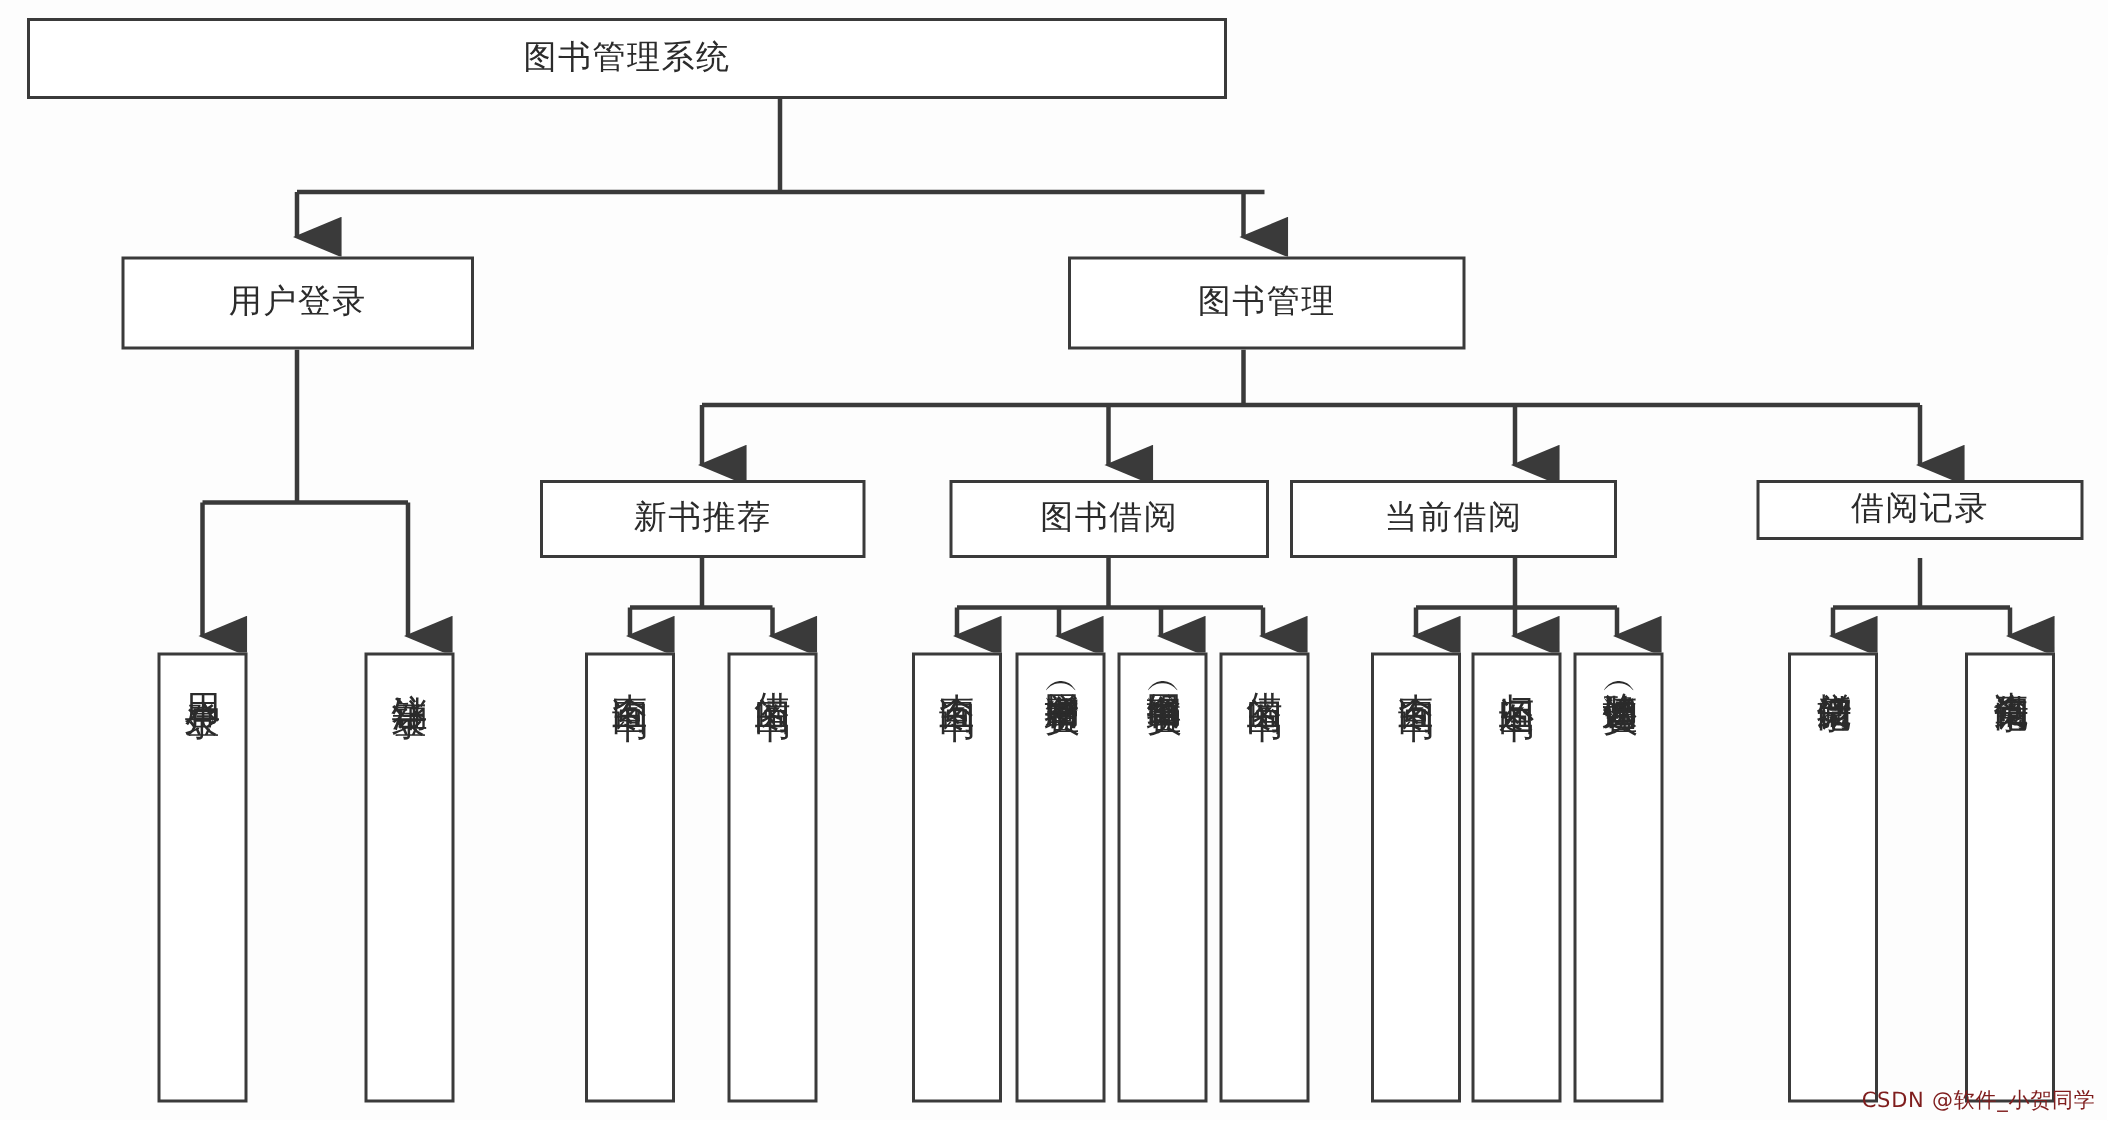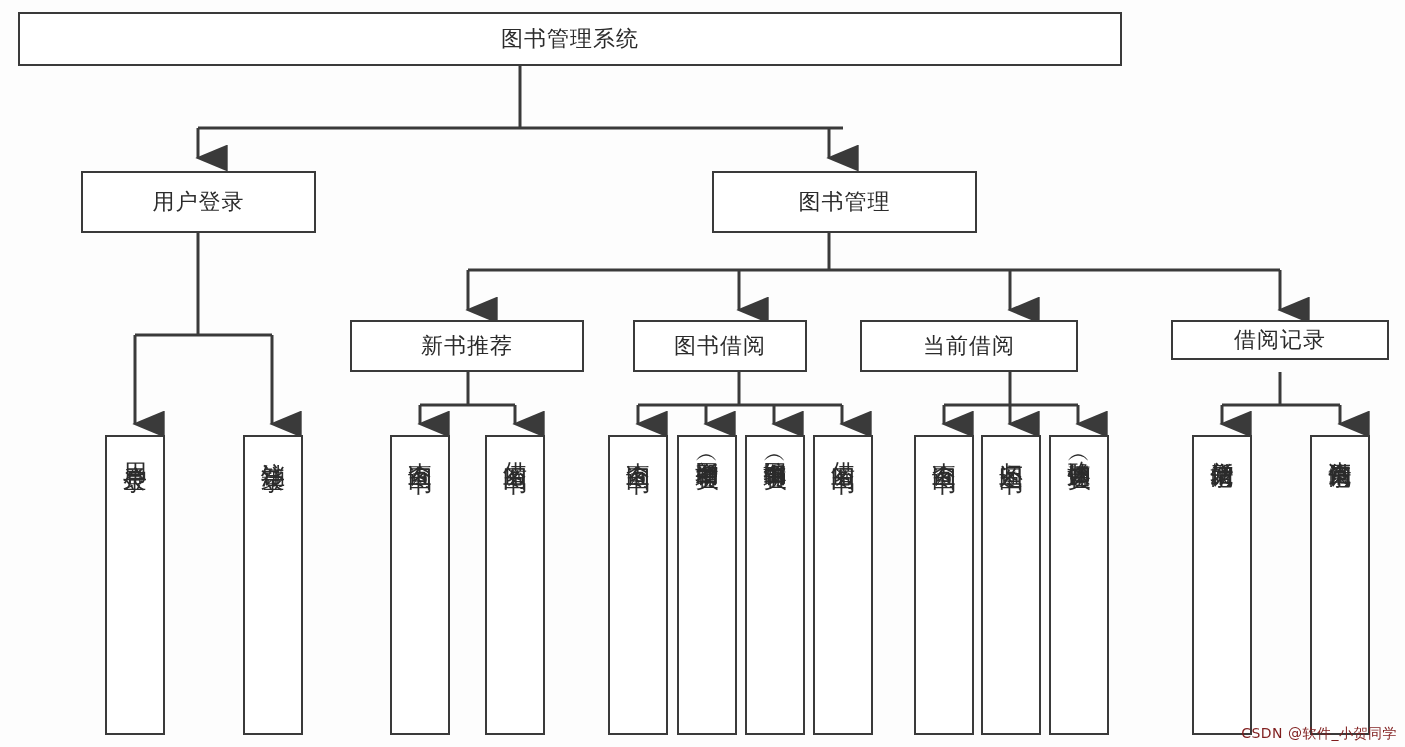--- a/index.html
+++ b/index.html
@@ -115,35 +115,35 @@
       <path d="M 1010 405 L 1010 424" marker-end="url(#arrow)"></path>
       <path d="M 1078 405 L 1078 424" marker-end="url(#arrow)"></path>
 
       <path d="M 1280 372 L 1280 405"></path>
       <path d="M 1222 405 L 1340 405"></path>
       <path d="M 1222 405 L 1222 424" marker-end="url(#arrow)"></path>
       <path d="M 1340 405 L 1340 424" marker-end="url(#arrow)"></path>
     </g>
   </svg>
 
-  <div class="node h" style="left:18px; top:12px; width:1104px; height:54px;">
+  <div class="node h" style="left:18px; top:12px; width:800px; height:54px;">
     <span class="lbl">图书管理系统</span>
   </div>
 
   <div class="node h" style="left:81px; top:171px; width:235px; height:62px;">
     <span class="lbl">用户登录</span>
   </div>
   <div class="node h" style="left:712px; top:171px; width:265px; height:62px;">
     <span class="lbl">图书管理</span>
   </div>
 
-  <div class="node h" style="left:350px; top:320px; width:234px; height:52px;text-align:center;">
+  <div class="node h" style="left:360px; top:320px; width:217px; height:52px;text-align:center;">
     <span class="lbl">新书推荐</span>
   </div>
-  <div class="node h" style="left:633px; top:320px; width:174px; height:52px;">
+  <div class="node h" style="left:633px; top:320px; width:213px; height:52px;">
     <span class="lbl">图书借阅</span>
   </div>
   <div class="node h" style="left:860px; top:320px; width:218px; height:52px;">
     <span class="lbl">当前借阅</span>
   </div>
   <div class="node h" style="left:1171px; top:320px; width:218px; height:40px;">
     <span class="lbl">借阅记录</span>
   </div>
 
   <div class="node v" style="left:105px; top:435px; width:60px; height:300px;">

